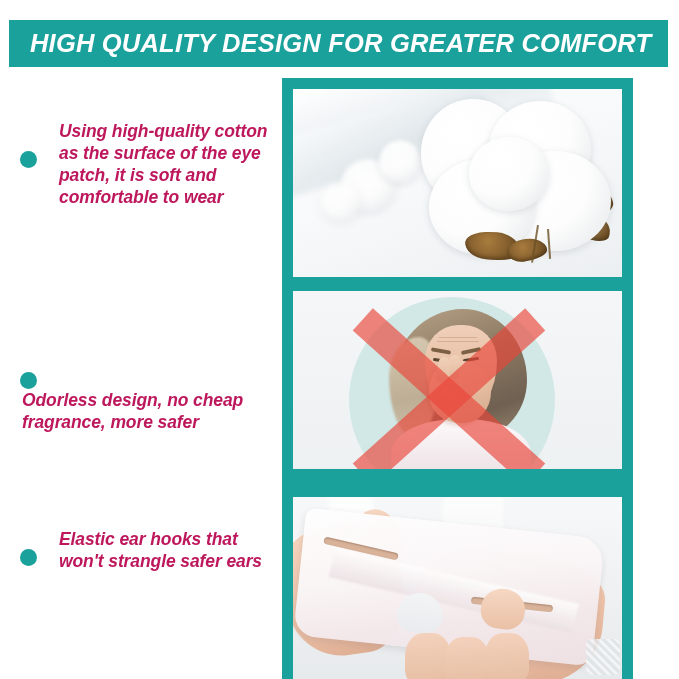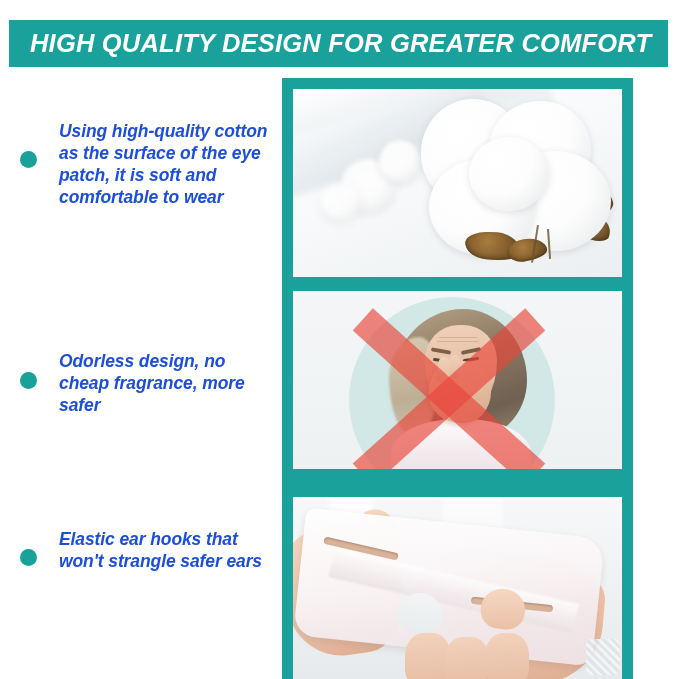--- a/index.html
+++ b/index.html
@@ -51,40 +51,40 @@
     height: 601px;
   }
   .feature {
     position: absolute;
     left: 0;
     width: 282px;
     display: flex;
     align-items: flex-start;
   }
   .feature-1 { top: 42px; }
-  .feature-2 { top: 272px; }
+  .feature-2 { top: 272px; flex-direction: column; }
   .feature-3 { top: 450px; }
 
   .bullet-dot {
     flex: 0 0 auto;
     width: 17px;
     height: 17px;
     border-radius: 50%;
     background: #1ba19b;
     margin-left: 20px;
     margin-top: 31px;
   }
   .feature-2 .bullet-dot { margin-top: 22px; }
   .feature-3 .bullet-dot { margin-top: 21px; }
 
   .feature-text {
     flex: 1 1 auto;
     margin-left: 22px;
     margin-right: 8px;
-    color: #1d4ed8;
+    color: #be185d;
     font-family: "Liberation Sans", sans-serif;
     font-weight: bold;
     font-style: italic;
     font-size: 17.5px;
     line-height: 1.26;
     letter-spacing: -0.1px;
   }
 
   
   .photo-frame {

